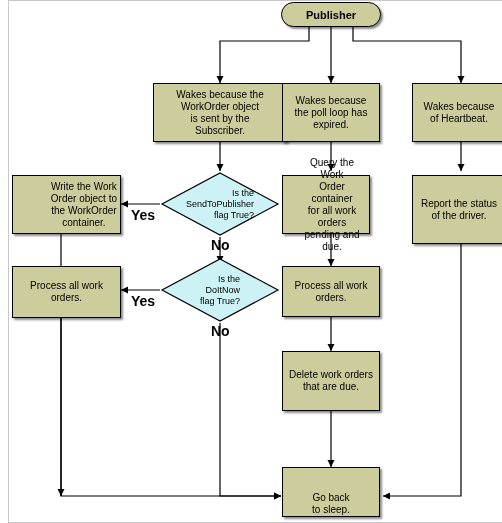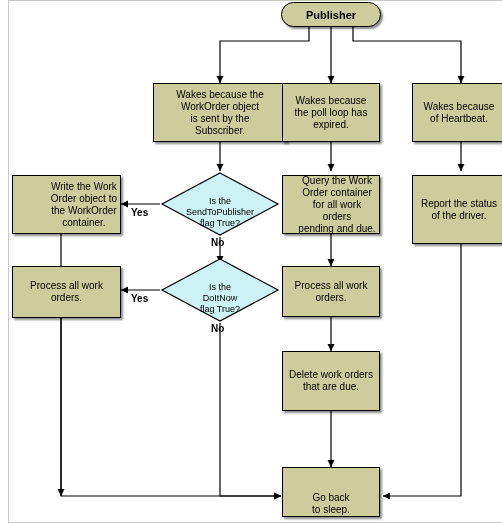--- a/index.html
+++ b/index.html
@@ -59,35 +59,35 @@
     position: absolute;
   }
   .diamond-wrap svg {
     position: absolute;
     left: 0;
     top: 0;
   }
   .diamond-label {
     position: absolute;
     left: 0;
-    top: 8px;
+    top: 0;
     width: 100%;
     height: 100%;
     display: flex;
     align-items: center;
     justify-content: center;
-    text-align: center;
+    text-align: right;
     font-size: 9px;
     line-height: 11px;
     white-space: pre-line;
     color: #000000;
   }
   .edge-label {
     position: absolute;
-    font-size: 10px;
+    font-size: 14px;
     font-weight: bold;
     color: #000000;
     white-space: nowrap;
   }
 </style>
 </head>
 <body>
 
 <div id="canvas">
 
@@ -158,21 +158,21 @@
 flag True?</div>
   </div>
 
   <div class="node rect" style="left:3px; top:174px; width:109px; height:59px;justify-content:flex-end;">
     <span class="txt">Write the Work
 Order object to
 the WorkOrder
 container.</span>
   </div>
 
-  <div class="node rect" style="left:273px; top:174px; width:98px; height:59px;padding-left:12px;">
+  <div class="node rect" style="left:273px; top:174px; width:88px; height:59px;padding-left:12px;">
     <span class="txt">Query the Work
 Order container
 for all work orders
 pending and due.</span>
   </div>
 
   <div class="node rect" style="left:403px; top:174px; width:94px; height:69px;">
     <span class="txt">Report  the status
 of  the driver.</span>
   </div>

